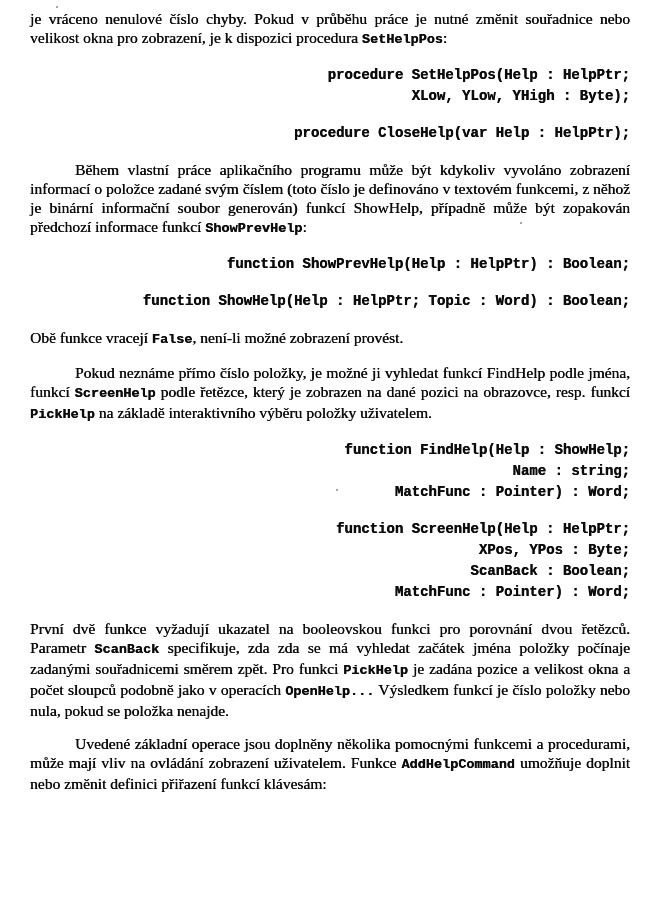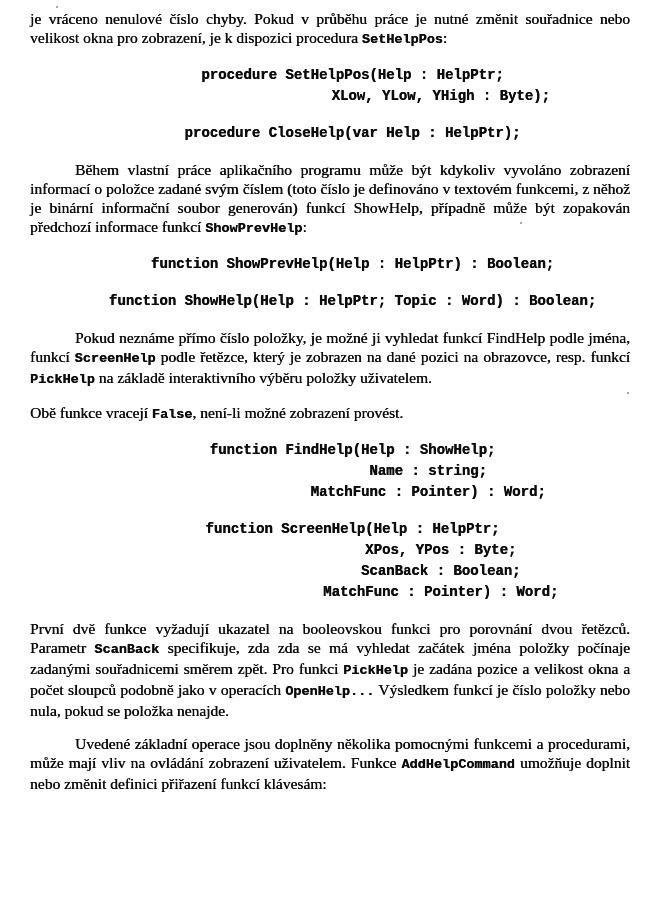--- a/index.html
+++ b/index.html
@@ -29,21 +29,21 @@
     font-weight: 700;
     font-size: 13.5px;
   }
   .code {
     margin: 16px 0 16px 45px;
     font-family: "Liberation Mono", "DejaVu Sans Mono", monospace;
     font-weight: 700;
     font-size: 14px;
     line-height: 21px;
     white-space: pre;
-    text-align: center;
+    text-align: right;
     text-shadow: 0.4px 0 0 currentColor;
   }
   .speck {
     position: absolute;
     width: 2px; height: 2px;
     background: #2a2a2a;
     border-radius: 50%;
     opacity: 0.55;
   }
 </style>
@@ -52,22 +52,22 @@
 
 <div class="page">
   <div>
       <p class="para"><span>je vráceno nenulové číslo chyby. Pokud v průběhu práce je nutné změnit souřadnice nebo velikost okna pro zobrazení, je k dispozici procedura </span><span class="icode">SetHelpPos</span><span>:</span></p>
       <pre class="code">procedure SetHelpPos(Help : HelpPtr;
                      XLow, YLow, YHigh : Byte);</pre>
       <pre class="code">procedure CloseHelp(var Help : HelpPtr);</pre>
       <p class="para indent"><span>Během vlastní práce aplikačního programu může být kdykoliv vyvoláno zobrazení informací o položce zadané svým číslem (toto číslo je definováno v textovém funkcemi, z něhož je binární informační soubor generován) funkcí ShowHelp, případně může být zopakován předchozí informace funkcí </span><span class="icode">ShowPrevHelp</span><span>:</span></p>
       <pre class="code">function ShowPrevHelp(Help : HelpPtr) : Boolean;</pre>
       <pre class="code">function ShowHelp(Help : HelpPtr; Topic : Word) : Boolean;</pre>
+      <p class="para"><span>Obě funkce vracejí </span><span class="icode">False</span><span>, není-li možné zobrazení provést.</span></p>
       <p class="para indent"><span>Pokud neznáme přímo číslo položky, je možné ji vyhledat funkcí FindHelp podle jména, funkcí </span><span class="icode">ScreenHelp</span><span> podle řetězce, který je zobrazen na dané pozici na obrazovce, resp. funkcí </span><span class="icode">PickHelp</span><span> na základě interaktivního výběru položky uživatelem.</span></p>
-      <p class="para"><span>Obě funkce vracejí </span><span class="icode">False</span><span>, není-li možné zobrazení provést.</span></p>
       <pre class="code">function FindHelp(Help : ShowHelp;
                   Name : string;
                   MatchFunc : Pointer) : Word;</pre>
       <pre class="code">function ScreenHelp(Help : HelpPtr;
                      XPos, YPos : Byte;
                      ScanBack : Boolean;
                      MatchFunc : Pointer) : Word;</pre>
       <p class="para"><span>První dvě funkce vyžadují ukazatel na booleovskou funkci pro porovnání dvou řetězců. Parametr </span><span class="icode">ScanBack</span><span> specifikuje, zda zda se má vyhledat začátek jména položky počínaje zadanými souřadnicemi směrem zpět. Pro funkci </span><span class="icode">PickHelp</span><span> je zadána pozice a velikost okna a počet sloupců podobně jako v operacích </span><span class="icode">OpenHelp...</span><span> Výsledkem funkcí je číslo položky nebo nula, pokud se položka nenajde.</span></p>
       <p class="para indent"><span>Uvedené základní operace jsou doplněny několika pomocnými funkcemi a procedurami, může mají vliv na ovládání zobrazení uživatelem. Funkce </span><span class="icode">AddHelpCommand</span><span> umožňuje doplnit nebo změnit definici přiřazení funkcí klávesám:</span></p>
     </div>

